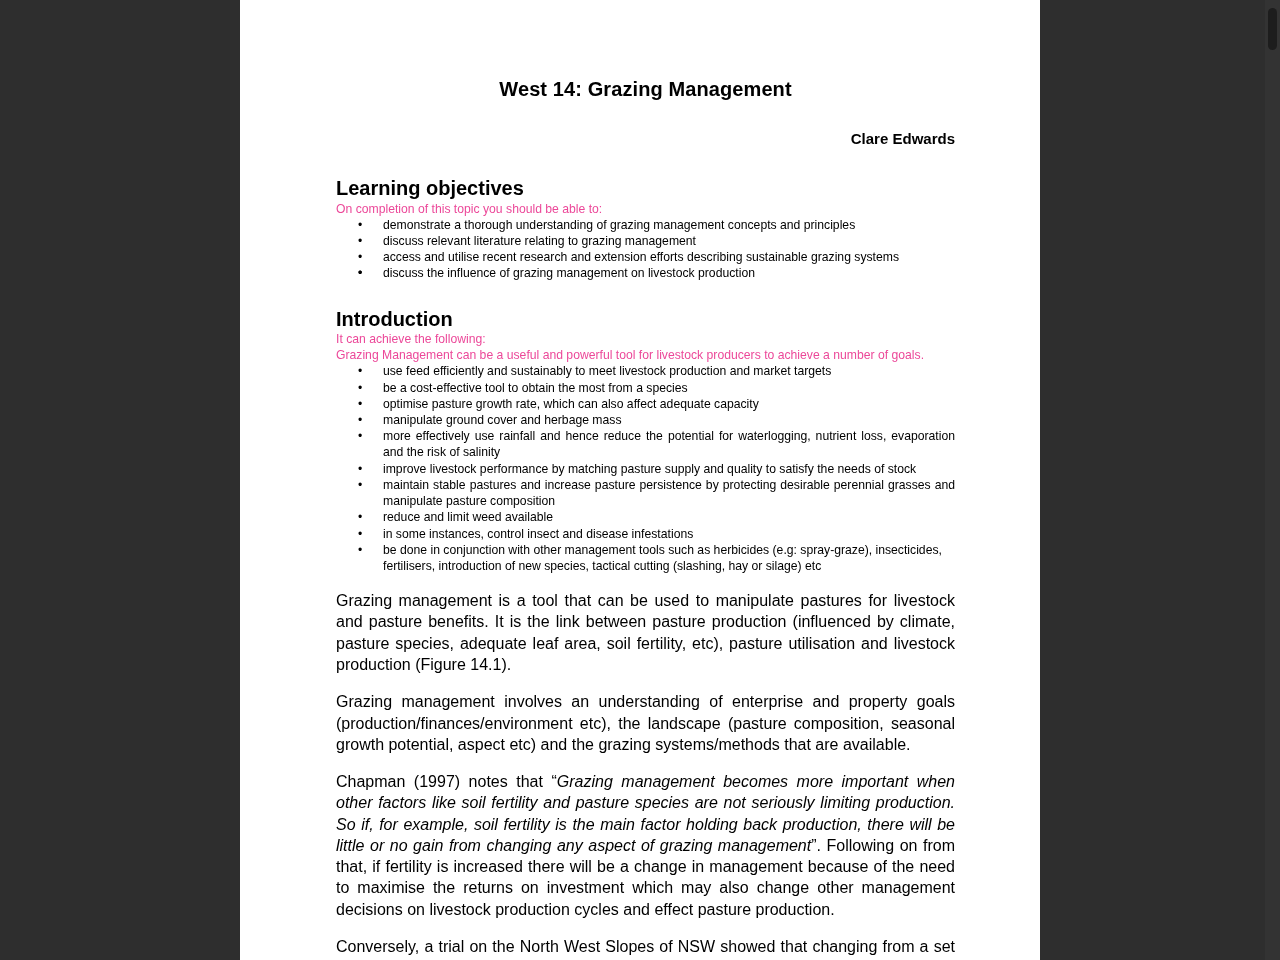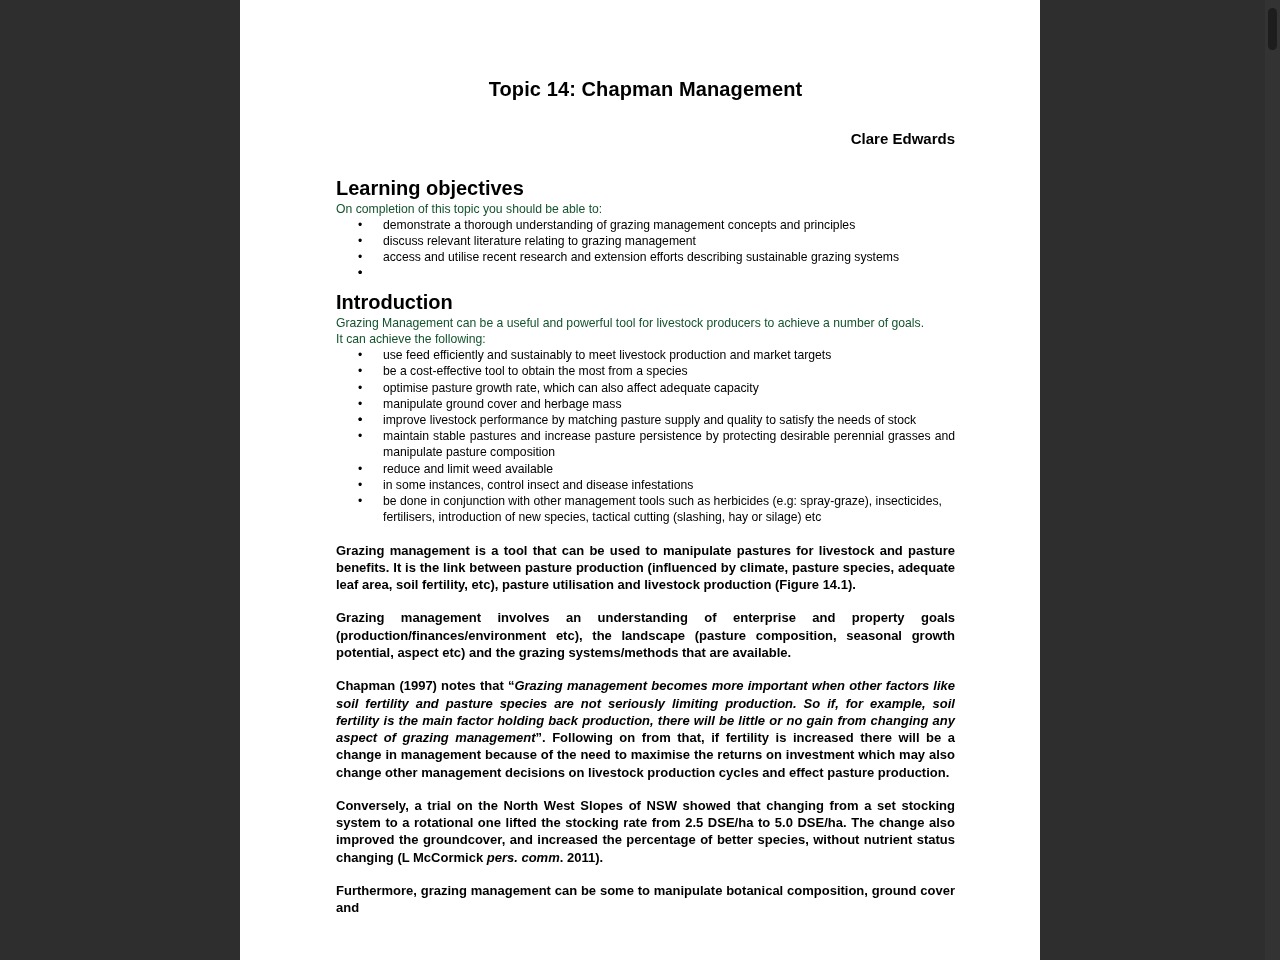--- a/index.html
+++ b/index.html
@@ -62,32 +62,31 @@
   }
   .section-heading {
     font-size: 20px;
     font-weight: bold;
     color: #000;
     margin: 0;
     line-height: 1.18;
   }
   .lead {
     font-size: 12.2px;
-    color: #14532d;
+    color: #ec4899;
     margin: 0;
     line-height: 1.32;
     text-align: left;
   }
   p.body-par {
-    font-size: 13px;
+    font-size: 16px;
     color: #000;
     margin: 0;
     line-height: 1.33;
     text-align: justify;
-    font-weight: bold;
   }
   .par-gap { height: 16px; }
 
   ul.bullets {
     list-style: none;
     margin: 0;
     padding: 0;
   }
   ul.bullets li {
     font-size: 12.2px;
@@ -132,21 +131,21 @@
   }
 </style>
 </head>
 <body>
 
 <div id="viewer">
 
   <div id="page">
     <div id="page-inner">
 
-      <h1 class="doc-title">Topic 14: Chapman Management</h1>
+      <h1 class="doc-title">West 14: Grazing Management</h1>
 
       <h2 class="doc-author">Clare Edwards</h2>
 
       <div class="mt-learning">
         <h3 class="section-heading">Learning objectives</h3>
         <p class="lead">On completion of this topic you should be able to:</p>
 
         <ul class="bullets">
           <li>
             <span class="bullet-mark">•</span>
@@ -158,48 +157,50 @@
           </li>
           <li>
             <span class="bullet-mark">•</span>
             <span>access and utilise recent research and extension efforts describing sustainable grazing systems</span>
           </li>
           <li>
             <span class="bullet-mark">•</span>
           </li>
           <li>
             <span class="bullet-mark">•</span>
+            <span>discuss the influence of grazing management on livestock production</span>
           </li>
         </ul>
       </div>
 
       <div class="mt-intro">
         <h3 class="section-heading">Introduction</h3>
+        <p class="lead">It can achieve the following:</p>
         <p class="lead">Grazing Management can be a useful and powerful tool for livestock producers to achieve a number of goals.</p>
-        <p class="lead">It can achieve the following:</p>
 
         <ul class="bullets">
           <li>
             <span class="bullet-mark">•</span>
             <span>use feed efficiently and sustainably to meet livestock production and market targets</span>
           </li>
           <li>
             <span class="bullet-mark">•</span>
             <span>be a cost-effective tool to obtain the most from a species</span>
           </li>
           <li>
             <span class="bullet-mark">•</span>
             <span>optimise pasture growth rate, which can also affect adequate capacity</span>
           </li>
           <li>
             <span class="bullet-mark">•</span>
             <span>manipulate  ground cover and herbage mass</span>
           </li>
           <li>
             <span class="bullet-mark">•</span>
+            <span>more effectively use rainfall and hence reduce the potential for waterlogging, nutrient loss, evaporation and the risk of salinity</span>
           </li>
           <li>
             <span class="bullet-mark">•</span>
             <span>improve livestock performance by matching pasture supply and quality to satisfy the needs of stock</span>
           </li>
           <li>
             <span class="bullet-mark">•</span>
             <span>maintain stable pastures and increase pasture persistence by protecting desirable perennial grasses and manipulate pasture composition</span>
           </li>
           <li>

